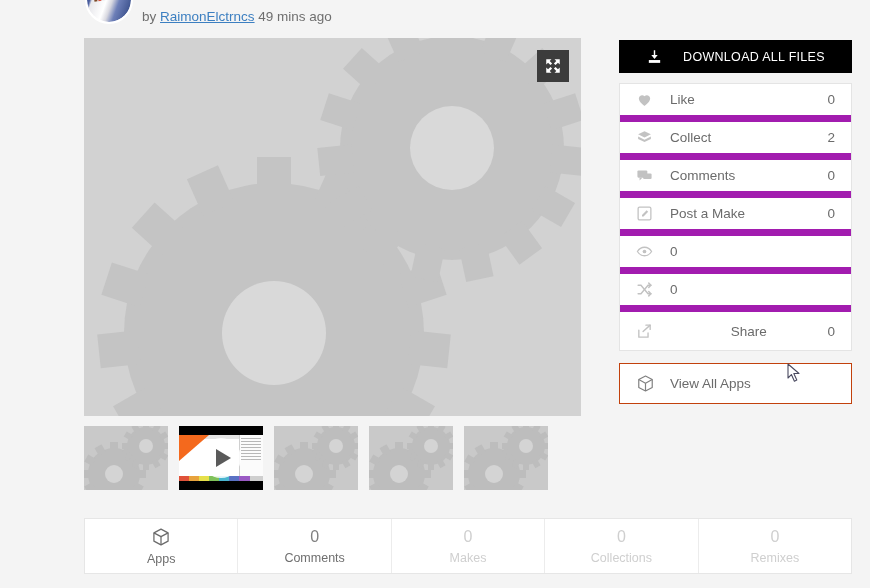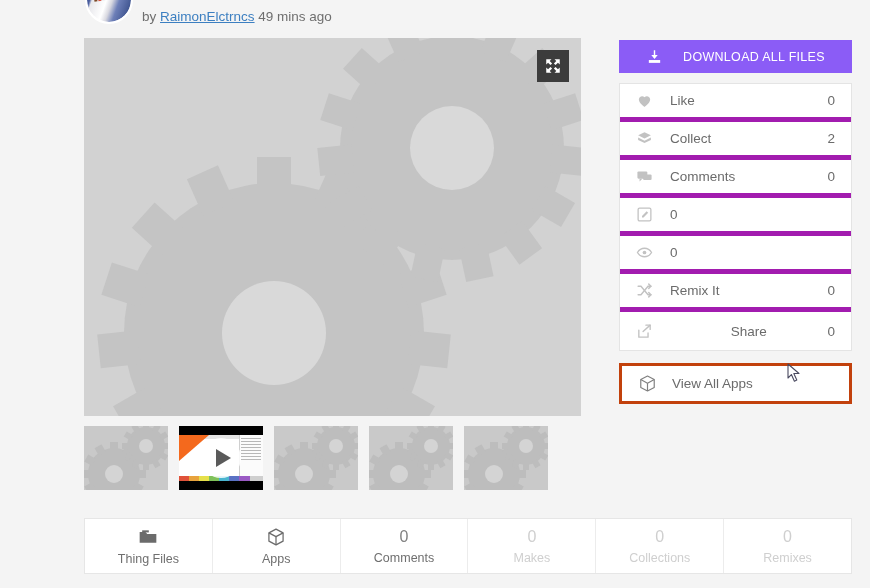--- a/index.html
+++ b/index.html
@@ -75,41 +75,41 @@
   .play-tri {
     width: 0; height: 0; margin-left: 4px;
     border-left: 15px solid #5a5a5a;
     border-top: 9px solid transparent;
     border-bottom: 9px solid transparent;
   }
 
   
   .sidebar { position: absolute; left: 583px; top: 40px; width: 233px; }
   .download-btn {
-    height: 33px; background: #8b5cf6; color: #fff;
+    height: 33px; background: #000000; color: #fff;
     display: flex; align-items: center; justify-content: center; gap: 20px;
     font-size: 12.5px; letter-spacing: .3px; cursor: pointer;
   }
   .action-list {
     margin-top: 10px; background: #ffffff; border: 1px solid #e4e4e4;
   }
   .action-row {
     display: flex; align-items: center; height: 38px; padding: 0 16px;
-    border-bottom: 5px solid #a21caf; cursor: pointer;
+    border-bottom: 7px solid #a21caf; cursor: pointer;
   }
   .action-row:last-child { border-bottom: none; text-align: center; }
   .action-icon { width: 34px; flex: 0 0 34px; display: flex; align-items: center; color: #c2c2c2; }
   .action-label { flex: 1; font-size: 13.5px; color: #6b6b6b; }
   .action-count { font-size: 13.5px; color: #6b6b6b; }
 
   .apps-title {
     margin-top: 18px; font-size: 14px; font-weight: bold; color: #4a4a4a;
   }
   .apps-box {
-    margin-top: 12px; background: #ffffff; border: 3px solid #c2410c;
+    margin-top: 12px; background: #ffffff; border: 1px solid #c2410c;
     height: 41px; display: flex; align-items: center; padding: 0 16px; cursor: pointer;
   }
   .apps-box .action-label { font-size: 13.5px; color: #6b6b6b; }
 
   
   .tabbar {
     position: absolute; left: 48px; top: 518px; width: 768px; height: 56px;
     background: #ffffff; border: 1px solid #e6e6e6; display: flex;
   }
   .tab {
@@ -435,20 +435,21 @@
         <span class="action-count">0</span>
       </div>
 
       <div class="action-row">
         <span class="action-icon">
           <svg width="17" height="17" viewBox="0 0 24 24" fill="none" stroke="#c2c2c2" stroke-width="1.8">
               <rect x="3" y="3" width="18" height="18" rx="2"></rect>
               <path d="M15 7.5 8.5 14v2.2h2.2L17.2 9.7z" fill="#c2c2c2" stroke="none"></path>
             </svg>
         </span>
+        <span class="action-label">Post a Make</span>
         <span class="action-count">0</span>
       </div>
 
       <div class="action-row">
         <span class="action-icon">
           <svg width="17" height="17" viewBox="0 0 24 24" fill="none" stroke="#c2c2c2" stroke-width="1.8">
               <path d="M2 12s3.6-6 10-6 10 6 10 6-3.6 6-10 6S2 12 2 12z"></path>
               <circle cx="12" cy="12" r="2.6" fill="#c2c2c2" stroke="none"></circle>
             </svg>
         </span>
@@ -457,21 +458,20 @@
 
       <div class="action-row">
         <span class="action-icon">
           <svg width="17" height="17" viewBox="0 0 24 24" fill="none" stroke="#c2c2c2" stroke-width="2" stroke-linecap="round">
               <path d="M3 6h4l10 12h4"></path>
               <path d="M3 18h4L17 6h4"></path>
               <path d="M18 3l3 3-3 3"></path>
               <path d="M18 15l3 3-3 3"></path>
             </svg>
         </span>
-        <span class="action-label">Remix It</span>
         <span class="action-count">0</span>
       </div>
 
       <div class="action-row">
         <span class="action-icon">
           <svg width="17" height="17" viewBox="0 0 24 24" fill="none" stroke="#c2c2c2" stroke-width="1.9" stroke-linecap="round" stroke-linejoin="round">
               <path d="M4 10v10h13v-6"></path>
               <path d="M10 12 20 3"></path>
               <path d="M14 3h6v6"></path>
             </svg>
@@ -492,29 +492,20 @@
           </svg>
       </span>
       <span class="action-label">View All Apps</span>
     </div>
 
   </div>
 
   <div class="tabbar">
 
 
-    <div class="tab">
-      <span class="tab-icon">
-        <svg width="20" height="20" viewBox="0 0 24 24" fill="#6b6b6b">
-            <path d="M2 6h7l2 2.5h11V19H2V6z"></path>
-            <rect x="5" y="4" width="8" height="2.5"></rect>
-          </svg>
-      </span>
-      <span class="tab-label">Thing Files</span>
-    </div>
 
     <div class="tab">
       <span class="tab-icon">
         <svg width="20" height="20" viewBox="0 0 24 24" fill="none" stroke="#6b6b6b" stroke-width="1.5" stroke-linejoin="round">
             <path d="M12 2.5 20.5 7v10L12 21.5 3.5 17V7L12 2.5z"></path>
             <path d="M3.5 7 12 11.6 20.5 7"></path>
             <path d="M12 11.6V21.5"></path>
           </svg>
       </span>
       <span class="tab-label">Apps</span>

